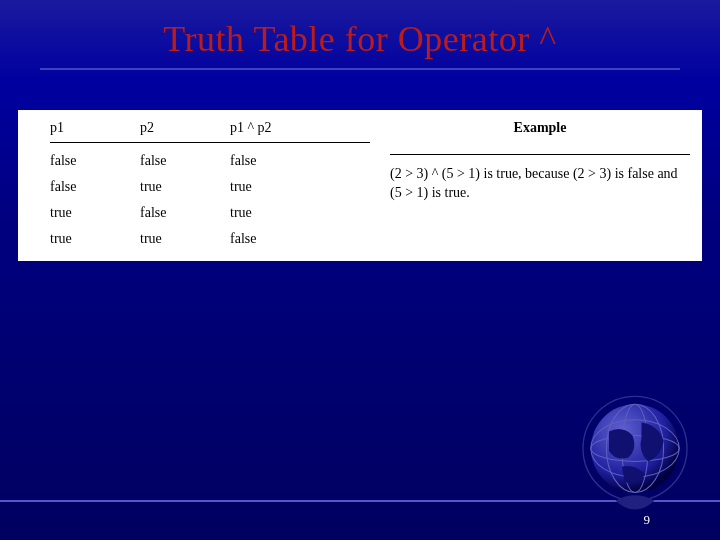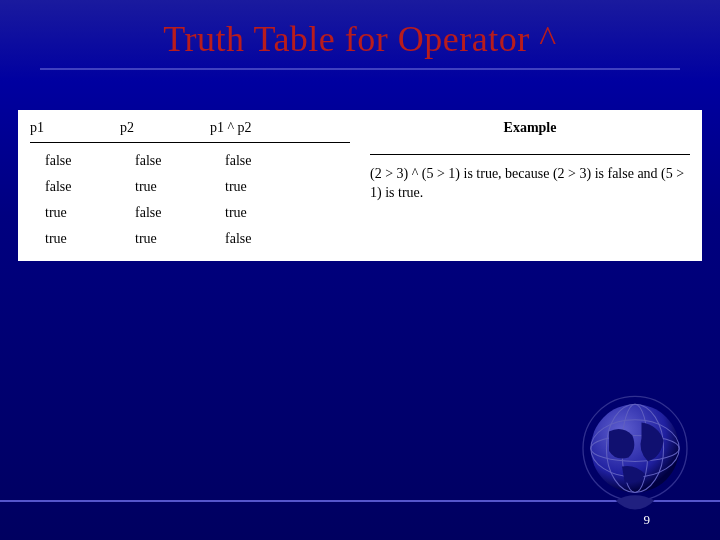--- a/index.html
+++ b/index.html
@@ -31,30 +31,30 @@
     margin: 0 18px;
     padding: 10px 12px 14px 12px;
     display: flex;
     gap: 20px;
   }
   .truth-table {
     flex: 0 0 320px;
     font-family: "Times New Roman", serif;
     font-size: 14px;
     color: #000;
+    margin-left: 20px;
   }
   .tt-head {
     display: flex;
     padding-bottom: 6px;
     border-bottom: 1px solid #000;
   }
   .tt-row {
     display: flex;
     padding-top: 10px;
-    justify-content: center;
   }
   .tt-c1 { flex: 0 0 90px; }
   .tt-c2 { flex: 0 0 90px; }
   .tt-c3 { flex: 0 0 110px; }
   .example-col {
     flex: 1;
     font-family: "Times New Roman", serif;
     font-size: 14px;
     color: #000;
   }

